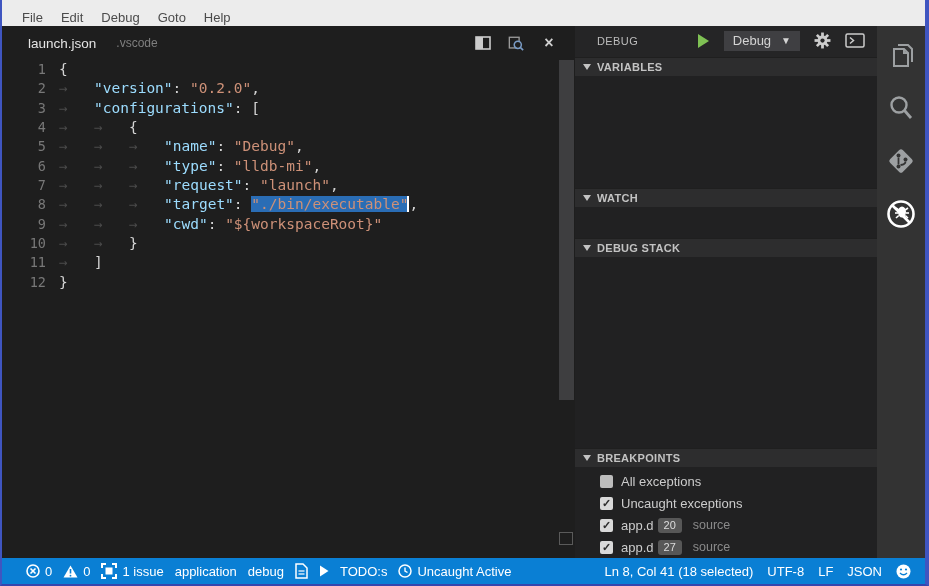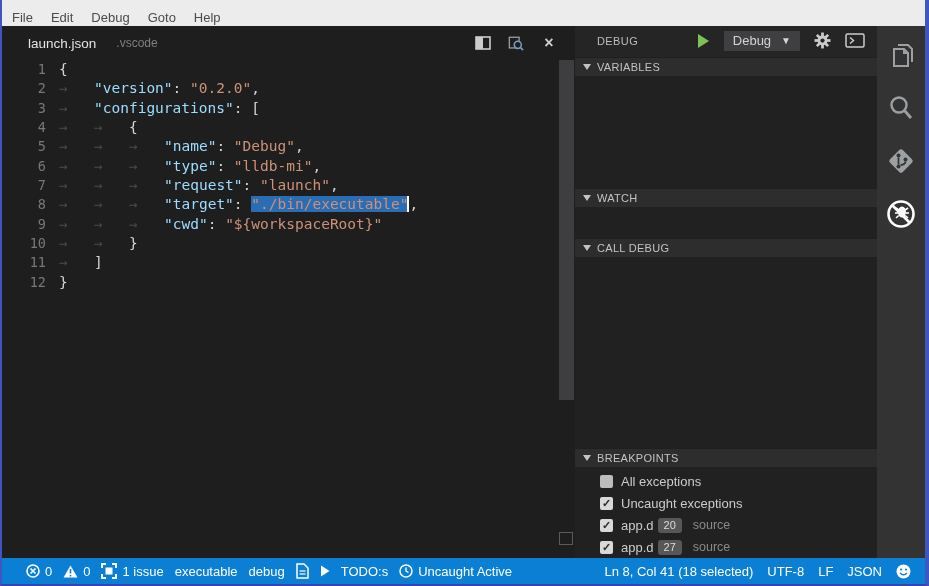--- a/index.html
+++ b/index.html
@@ -4,21 +4,21 @@
 <style>
   * { margin:0; padding:0; box-sizing:border-box; }
   html,body { width:929px; height:586px; overflow:hidden; background:#1e1e1e;
               font-family:"Liberation Sans", sans-serif; }
   .window { position:relative; width:929px; height:586px; background:#1e1e1e;
             border-left:2px solid #3f55c0; border-right:4px solid #3f55c0;
             border-bottom:2px solid #3545ae; }
 
   
   .menubar { height:35px; background:#ececec; display:flex; align-items:center;
-             padding-left:1px; }
+             padding-left:11px; }
   .menubar .menu-item { font-size:13px; color:#4b4b4b; padding:0 9px; height:26px;
              line-height:26px; cursor:default; }
 
   
   .main { position:absolute; top:26px; left:0; right:0; bottom:26px; display:flex; }
 
   
   .editor-group { width:573px; display:flex; flex-direction:column; background:#1e1e1e; position:relative; }
   .tabbar { height:34px; display:flex; align-items:center; padding-left:26px; }
   .tab-title { font-size:13.5px; color:#e4e4e4; }
@@ -53,21 +53,21 @@
   .debug-title { font-size:11px; color:#bdbdbd; letter-spacing:.4px; }
   .toolbar-actions { margin-left:auto; display:flex; align-items:center; gap:14px; }
   .config-dropdown { background:#3f3f42; color:#d4d4d4; font-size:13px; padding:2px 9px 3px 9px;
                      display:flex; align-items:center; gap:10px; cursor:default; }
   .config-dropdown .dd-caret { font-size:10px; color:#d4d4d4; }
 
   .section-header { height:19px; background:#2d2d2e; border-top:1px solid #1f1f1f;
                     display:flex; align-items:center; padding-left:8px; flex:none; }
   .twistie { width:0; height:0; border-left:4px solid transparent; border-right:4px solid transparent;
              border-top:6px solid #c3c3c3; margin-right:6px; }
-  .section-label { font-size:11px; font-weight:normal; color:#c3c3c3; letter-spacing:.3px; }
+  .section-label { font-size:11px; font-weight:bold; color:#c3c3c3; letter-spacing:.3px; }
   .section-body { background:#212122; flex:none; }
   .body-variables { height:112px; }
   .body-watch { height:31px; }
   .body-callstack { height:191px; }
   .body-breakpoints { flex:1; padding-top:3px; }
   .toolbar-gap { height:2px; background:#252526; flex:none; }
 
   .bp-row { height:22px; display:flex; align-items:center; padding-left:25px; }
   .bp-check { width:13px; height:13px; border-radius:2px; margin-right:8px; flex:none;
               display:flex; align-items:center; justify-content:center;
@@ -199,21 +199,21 @@
       <div class="section-body body-variables"></div>
 
       <div class="section-header">
         <span class="twistie"></span>
         <span class="section-label">WATCH</span>
       </div>
       <div class="section-body body-watch"></div>
 
       <div class="section-header">
         <span class="twistie"></span>
-        <span class="section-label">CALL DEBUG</span>
+        <span class="section-label">DEBUG STACK</span>
       </div>
       <div class="section-body body-callstack"></div>
 
       <div class="section-header">
         <span class="twistie"></span>
         <span class="section-label">BREAKPOINTS</span>
       </div>
       <div class="section-body body-breakpoints" id="bp-body">
           <div class="bp-row">
             <span class="bp-check unchecked"></span>
@@ -297,21 +297,21 @@
           <span>0</span>
         </div>
         <div class="sb-item">
           <svg width="16" height="16" viewBox="0 0 16 16">
     <path d="M1 5 v-4 h4 M11 1 h4 v4 M15 11 v4 h-4 M5 15 h-4 v-4" fill="none" stroke="#ffffff" stroke-width="2"></path>
     <rect x="4.5" y="4.5" width="7" height="7" fill="#ffffff"></rect>
           </svg>
           <span>1 issue</span>
         </div>
         <div class="sb-item">
-          <span>executable</span>
+          <span>application</span>
         </div>
         <div class="sb-item">
           <span>debug</span>
         </div>
         <div class="sb-item">
           <svg width="13" height="16" viewBox="0 0 13 16">
     <path d="M1 1 h7 l4 4 v10 h-11 z" fill="none" stroke="#ffffff" stroke-width="1.5"></path>
     <line x1="3.5" y1="8" x2="9.5" y2="8" stroke="#ffffff" stroke-width="1.2"></line>
     <line x1="3.5" y1="11" x2="9.5" y2="11" stroke="#ffffff" stroke-width="1.2"></line>
           </svg>

